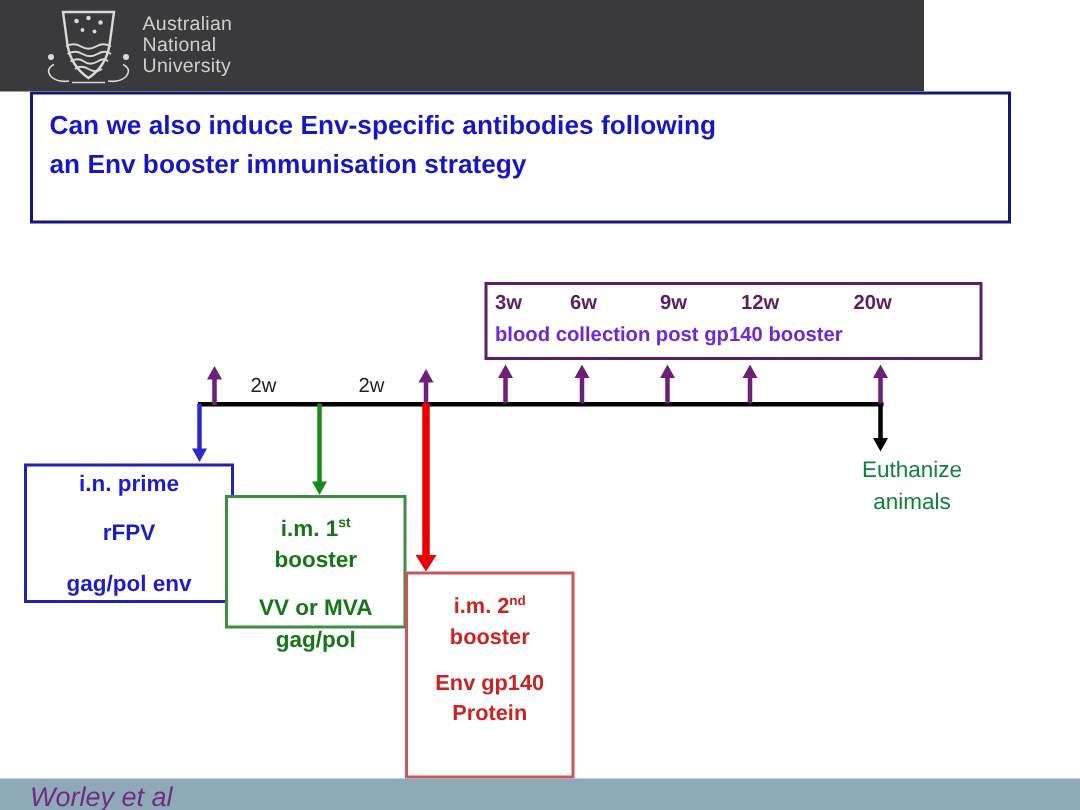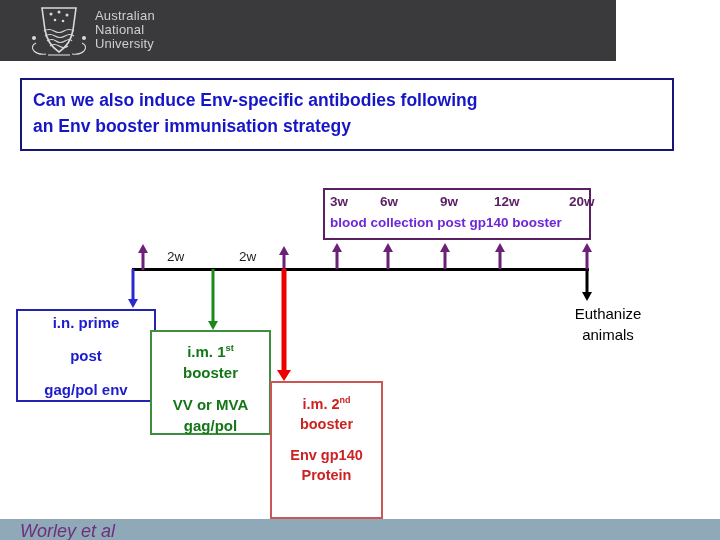--- a/index.html
+++ b/index.html
@@ -9,30 +9,30 @@
   }
   
   .header{position:absolute;left:0;top:0;width:616px;height:61px;background:#3a3a3c;}
   .crest{position:absolute;left:28px;top:5px;}
   .logotext{
     position:absolute;left:95px;top:9px;color:#cfcfcf;
     font-size:13px;line-height:14px;letter-spacing:.2px;
   }
   
   .titlebox{
-    position:absolute;left:20px;top:78px;width:654px;height:73px;
+    position:absolute;left:20px;top:61px;width:654px;height:88px;
     background:#ffffff;border:2px solid #16167a;box-sizing:border-box;
     padding:7px 10px 0 11px;
   }
   .titlebox .t{
     color:#1616c8;font-weight:bold;font-size:17.5px;line-height:26px;white-space:nowrap;
   }
   
   .bloodbox{
-    position:absolute;left:323px;top:188px;width:268px;height:52px;
+    position:absolute;left:323px;top:188px;width:332px;height:52px;
     border:2px solid #5b1f63;box-sizing:border-box;background:#fff;
   }
   .bloodbox .wk{
     position:absolute;top:4px;color:#5b1f63;font-weight:bold;font-size:13.5px;
   }
   .bloodbox .cap{
     position:absolute;left:5px;top:25px;color:#6d28d9;font-weight:bold;
     font-size:13.5px;white-space:nowrap;
   }
   
@@ -53,33 +53,33 @@
   
   .pbox{
     position:absolute;box-sizing:border-box;background:#fff;text-align:center;
     font-weight:bold;display:flex;flex-direction:column;align-items:center;
   }
   .primebox{
     left:16px;top:309px;width:140px;height:93px;border:2px solid #2323b0;
     color:#1c1ccc;font-size:15px;justify-content:space-evenly;padding:2px 0;gap:16px;
   }
   .boost1box{
-    left:150px;top:330px;width:121px;height:105px;border:2px solid #3f8e3f;
+    left:150px;top:330px;width:121px;height:89px;border:2px solid #3f8e3f;
     color:#157618;font-size:15px;padding-top:6px;line-height:21px;
   }
   .boost2box{
     left:270px;top:381px;width:113px;height:138px;border:2px solid #cc5555;
     color:#cc2222;font-size:14.5px;padding-top:7px;line-height:20px;
   }
   .pbox .gap{height:11px;flex:none;}
   sup{font-size:.62em;}
   
   .euth{
     position:absolute;left:556px;top:303px;width:104px;text-align:center;
-    color:#000000;font-size:15px;line-height:21px;
+    color:#15803d;font-size:15px;line-height:21px;
   }
   
   .footerbar{position:absolute;left:0;top:519px;width:720px;height:21px;background:#8fa9b8;}
   .cite{
     position:absolute;left:20px;top:2px;font-style:italic;
     font-size:18px;color:#6e2f7e;
   }
 </style>
 </head>
 <body>
@@ -173,21 +173,21 @@
     <i class="stem"></i>
     <i class="head"></i>
   </div>
 <div class="arrow down" style="left:581px;top:270px;height:31px;color:#000000">
     <i class="stem"></i>
     <i class="head"></i>
   </div>
 
 <div class="pbox primebox">
   <div>i.n. prime</div>
-  <div>post</div>
+  <div>rFPV</div>
   <div>gag/pol env</div>
 </div>
 
 <div class="pbox boost1box">
   <div><span>i.m. 1</span><sup>st</sup></div>
   <div>booster</div>
   <div class="gap"></div>
   <div>VV or MVA</div>
   <div>gag/pol</div>
 </div>

